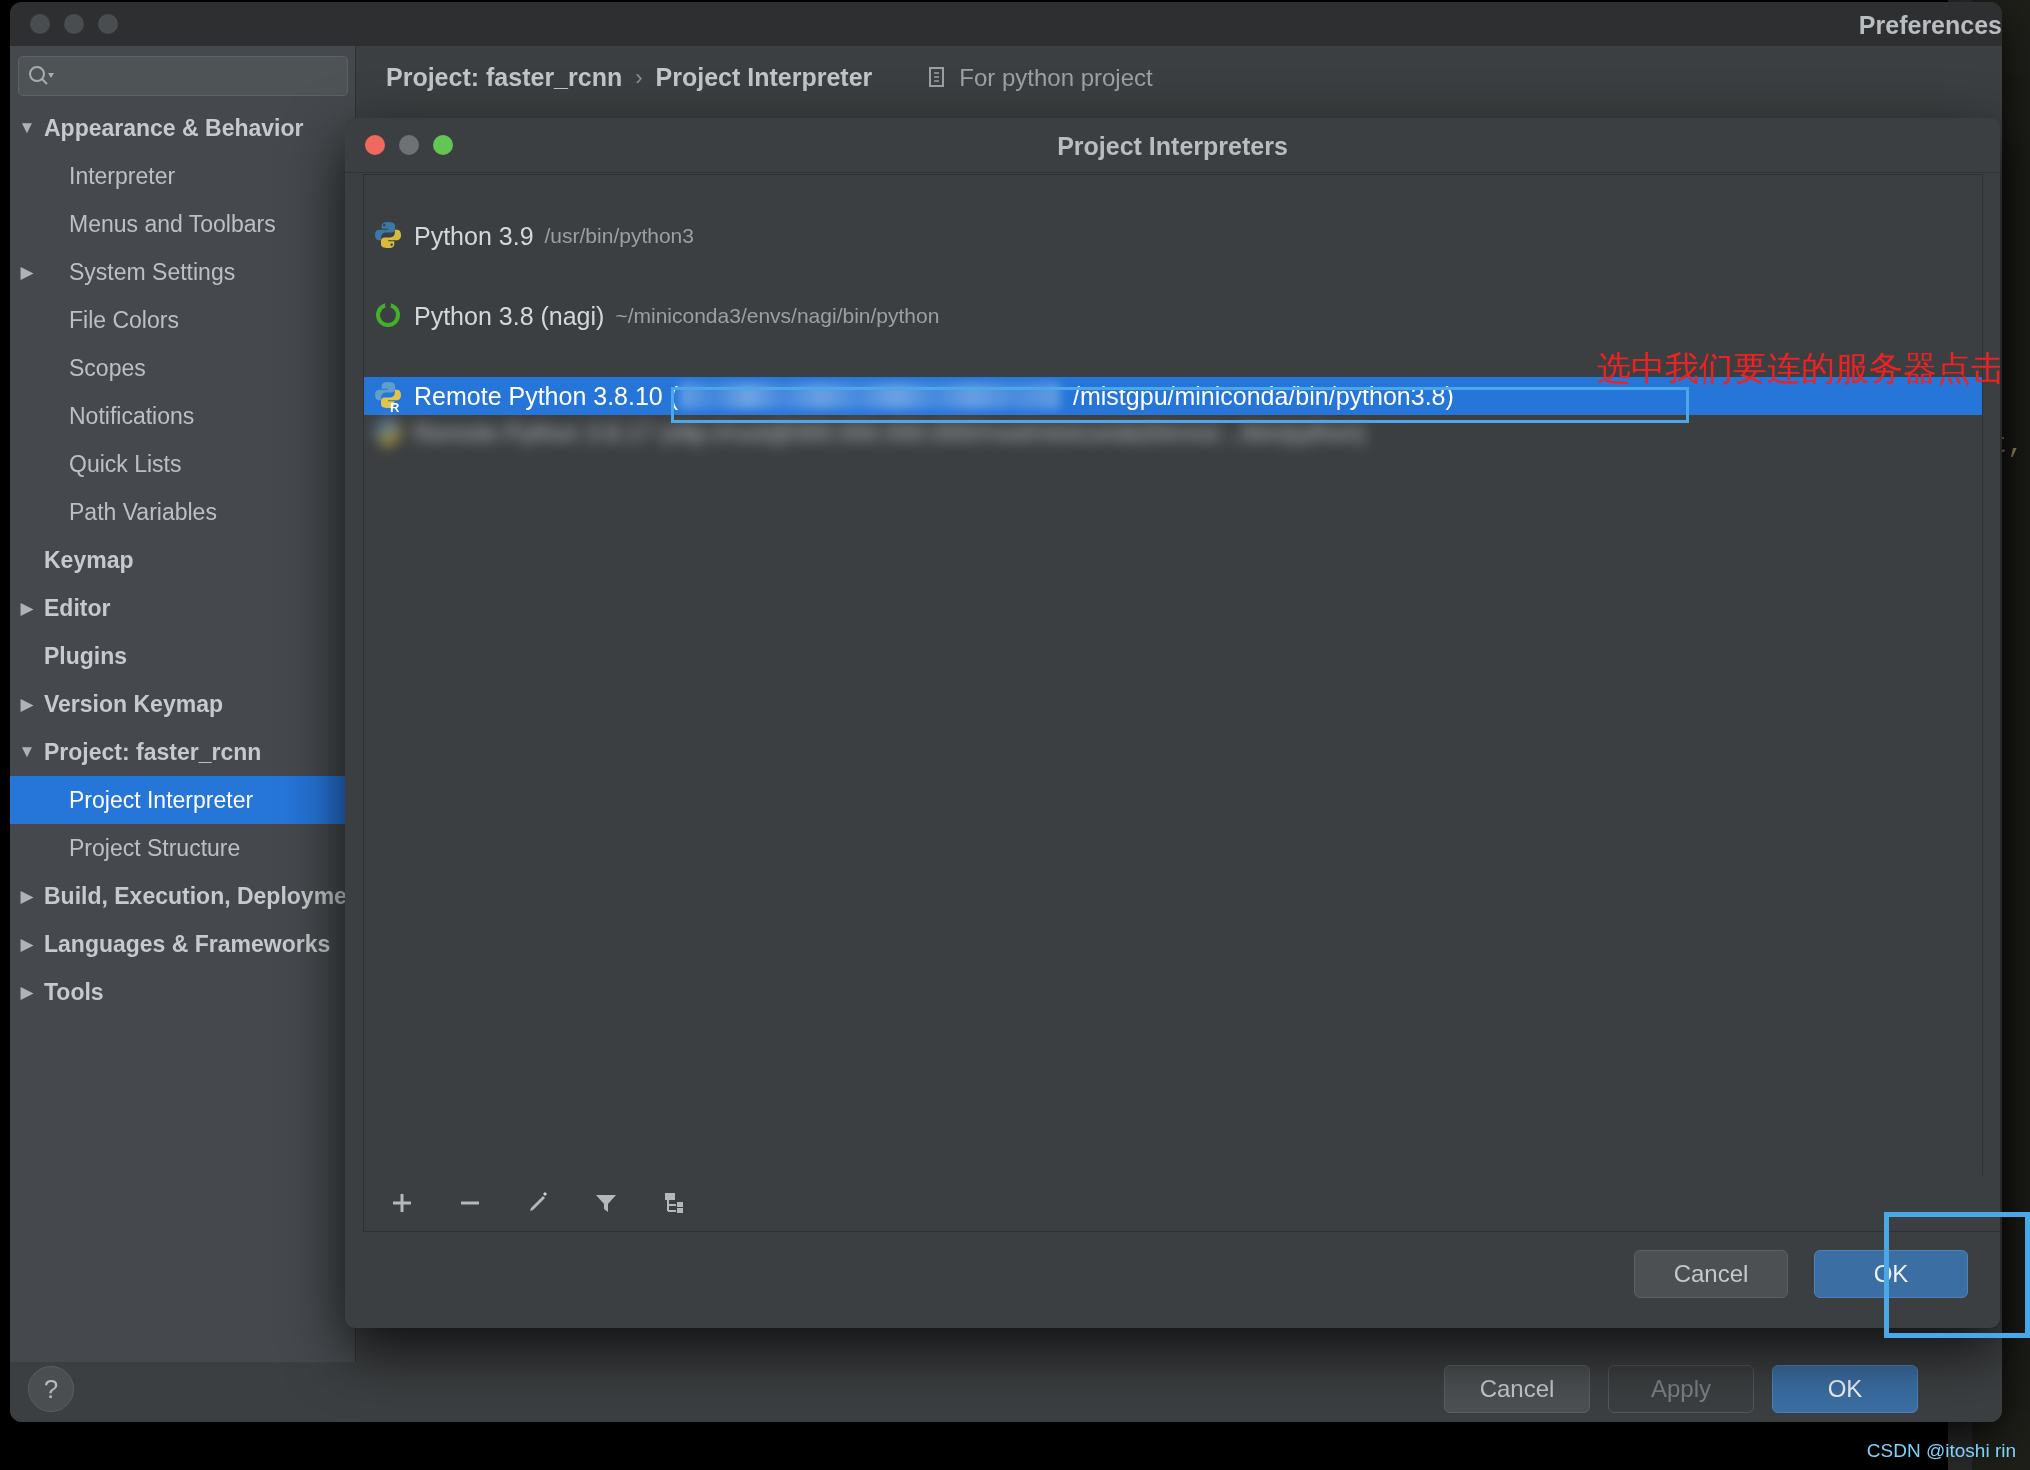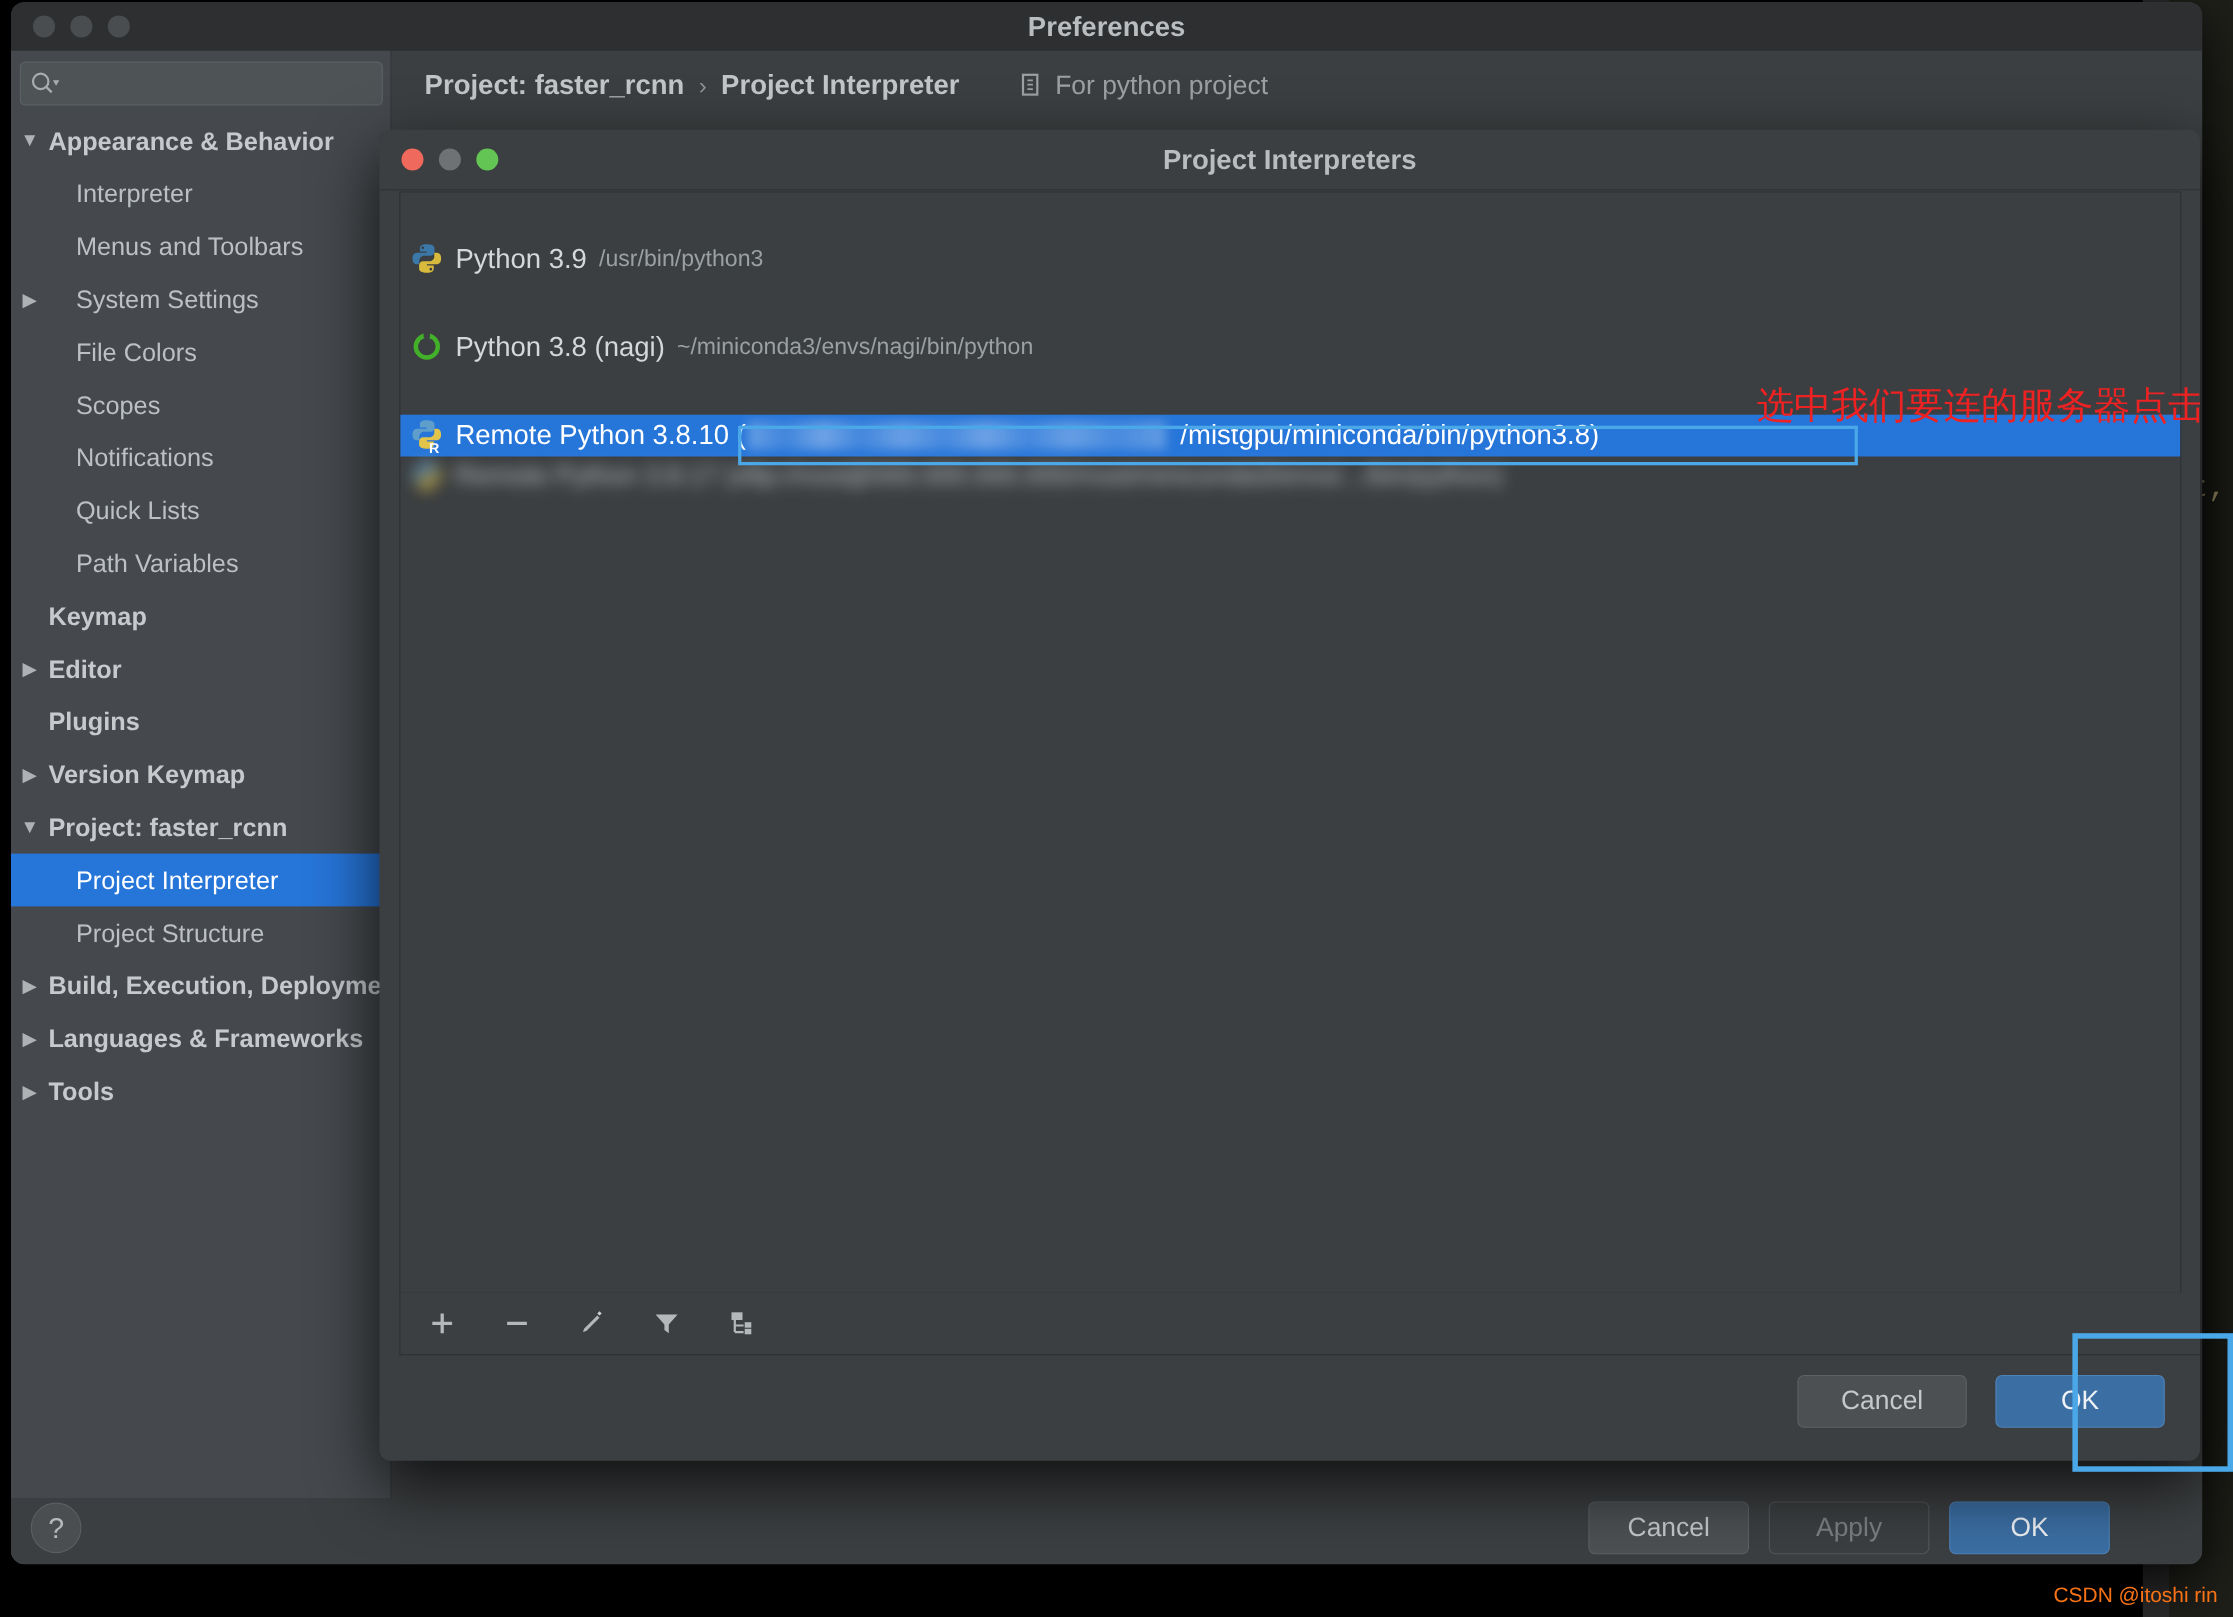--- a/index.html
+++ b/index.html
@@ -48,21 +48,21 @@
   }
   #preferences-titlebar {
     position: absolute;
     left: 0; top: 0; width: 100%; height: 44px;
     background: #2d2f31;
     border-bottom: 1px solid #232528;
   }
   #preferences-title {
     position: absolute;
     left: 0; top: 9px; width: 100%;
-    text-align: center;
+    text-align: right;
     font-size: 25px;
     font-weight: bold;
     color: #b9bdc0;
   }
   .traffic-lights {
     position: absolute;
     display: flex;
     gap: 14px;
     align-items: center;
   }
@@ -336,21 +336,21 @@
   }
   #dialog-ok {
     position: absolute; right: 32px; bottom: 30px; width: 152px;
   }
 
   
   #watermark {
     position: absolute;
     right: 14px; bottom: 8px;
     font-size: 19px;
-    color: #f97316;
+    color: #7dd3fc;
     white-space: nowrap;
   }
 </style>
 </head>
 <body>
 
 <div id="ide-backdrop"></div>
 <div id="ide-editor-sliver"></div>
 <div id="ide-code-fragment">ct,</div>
 

